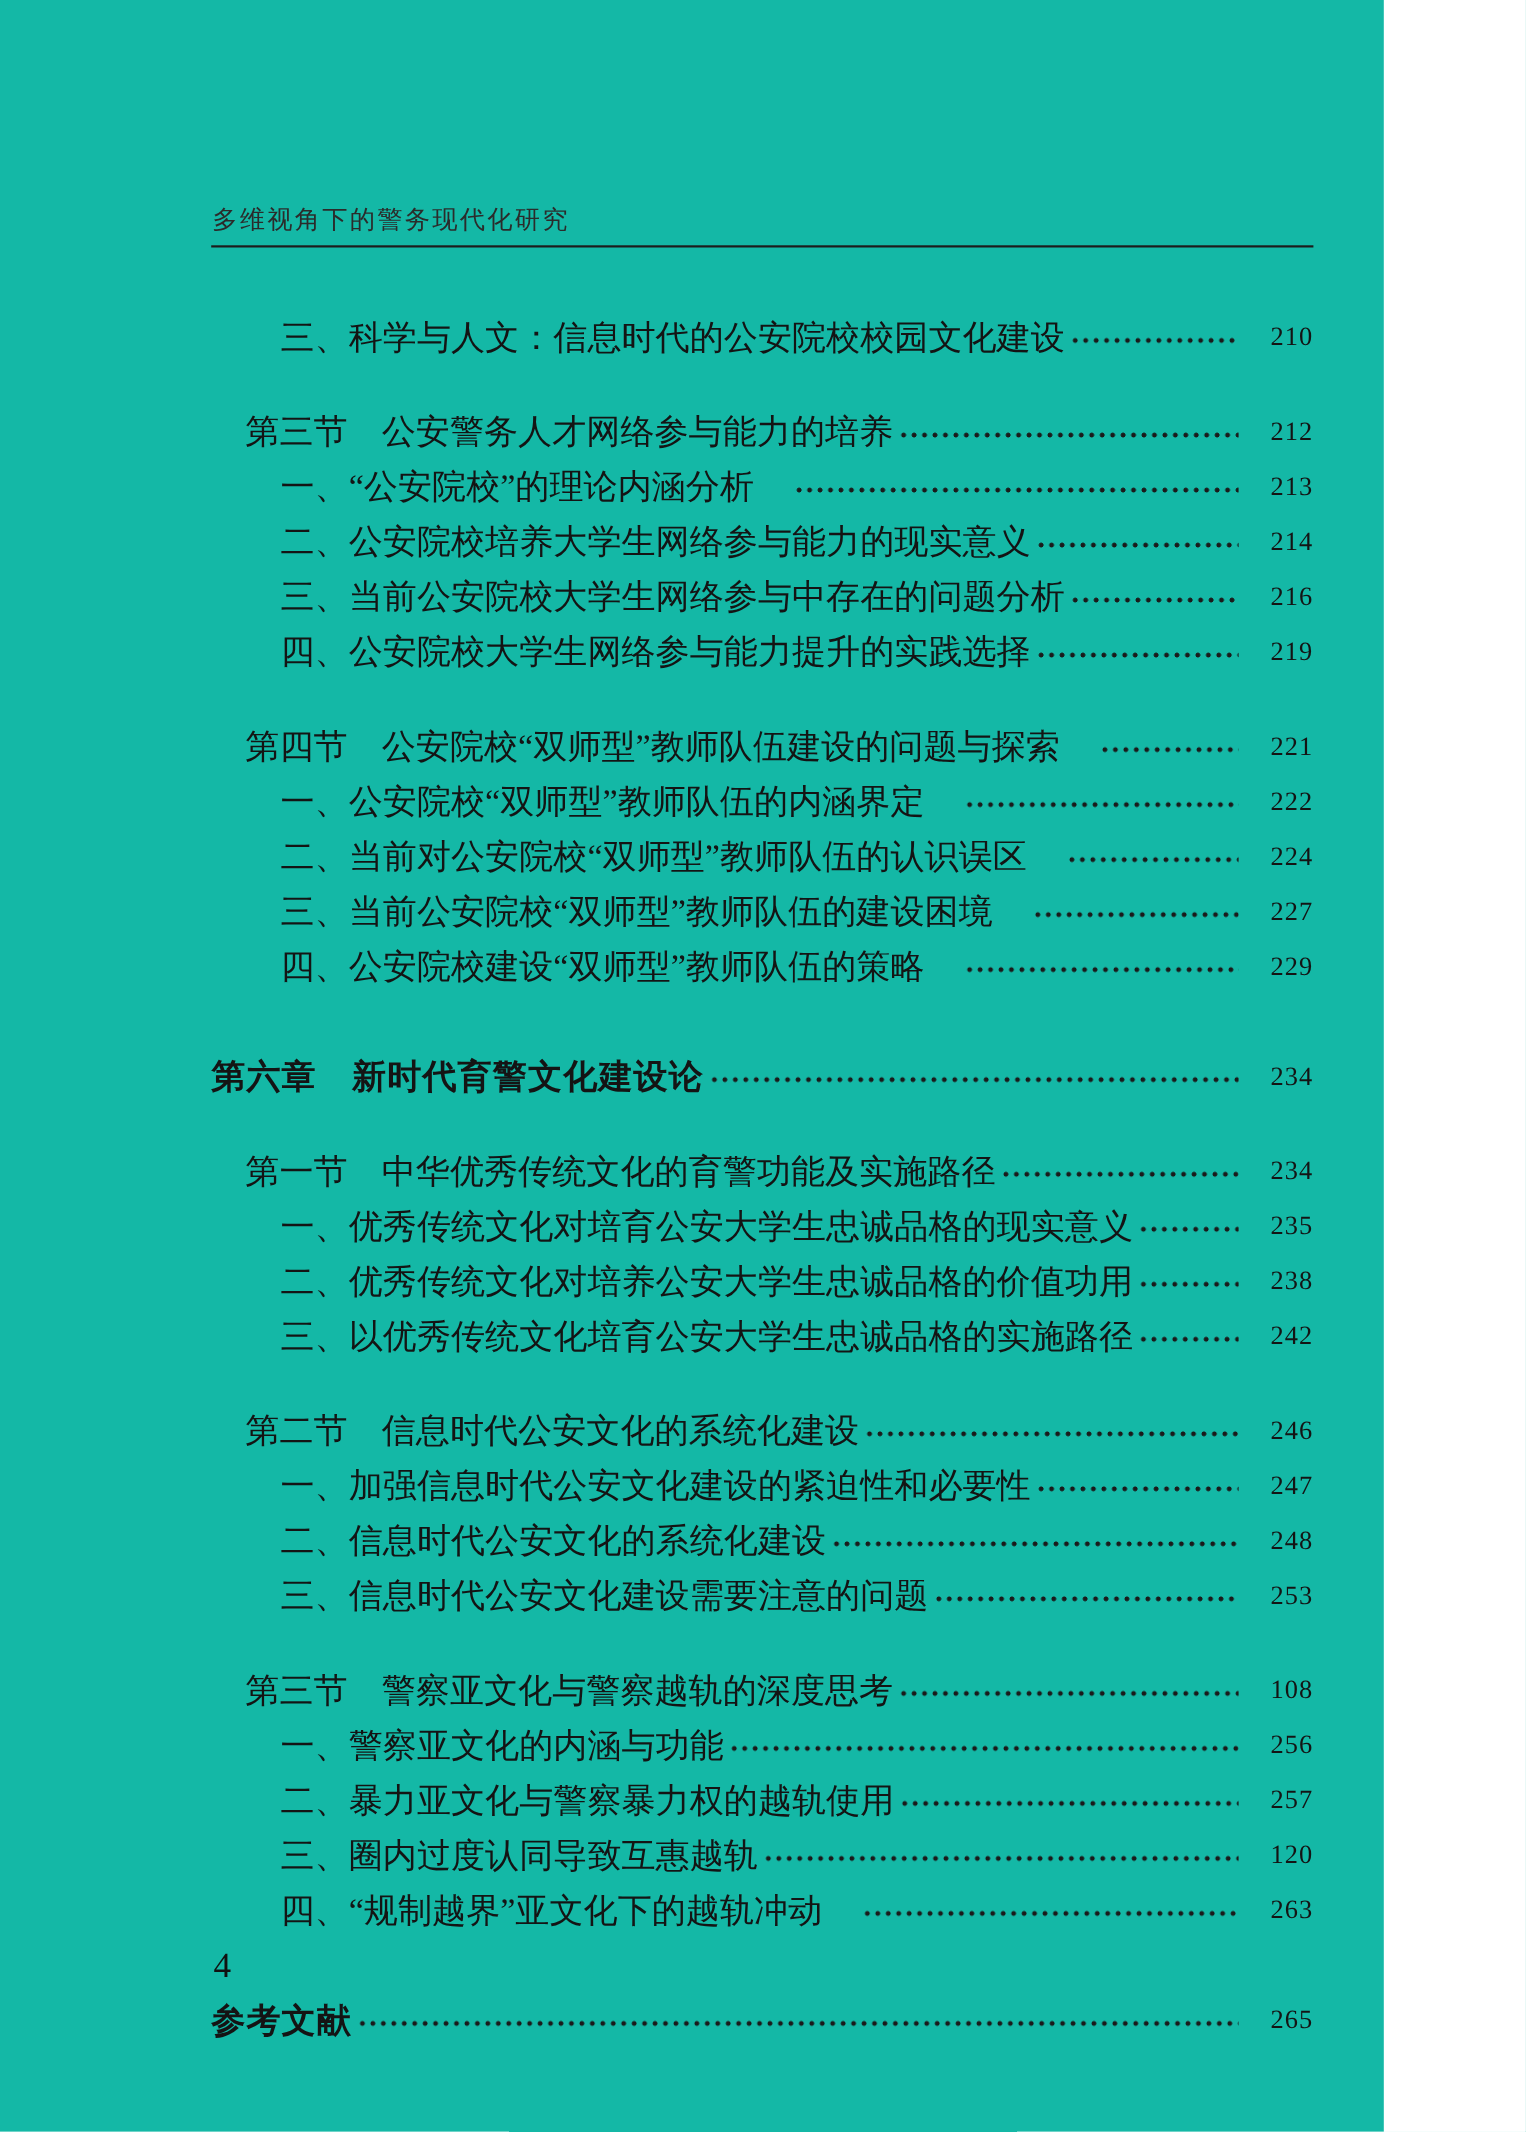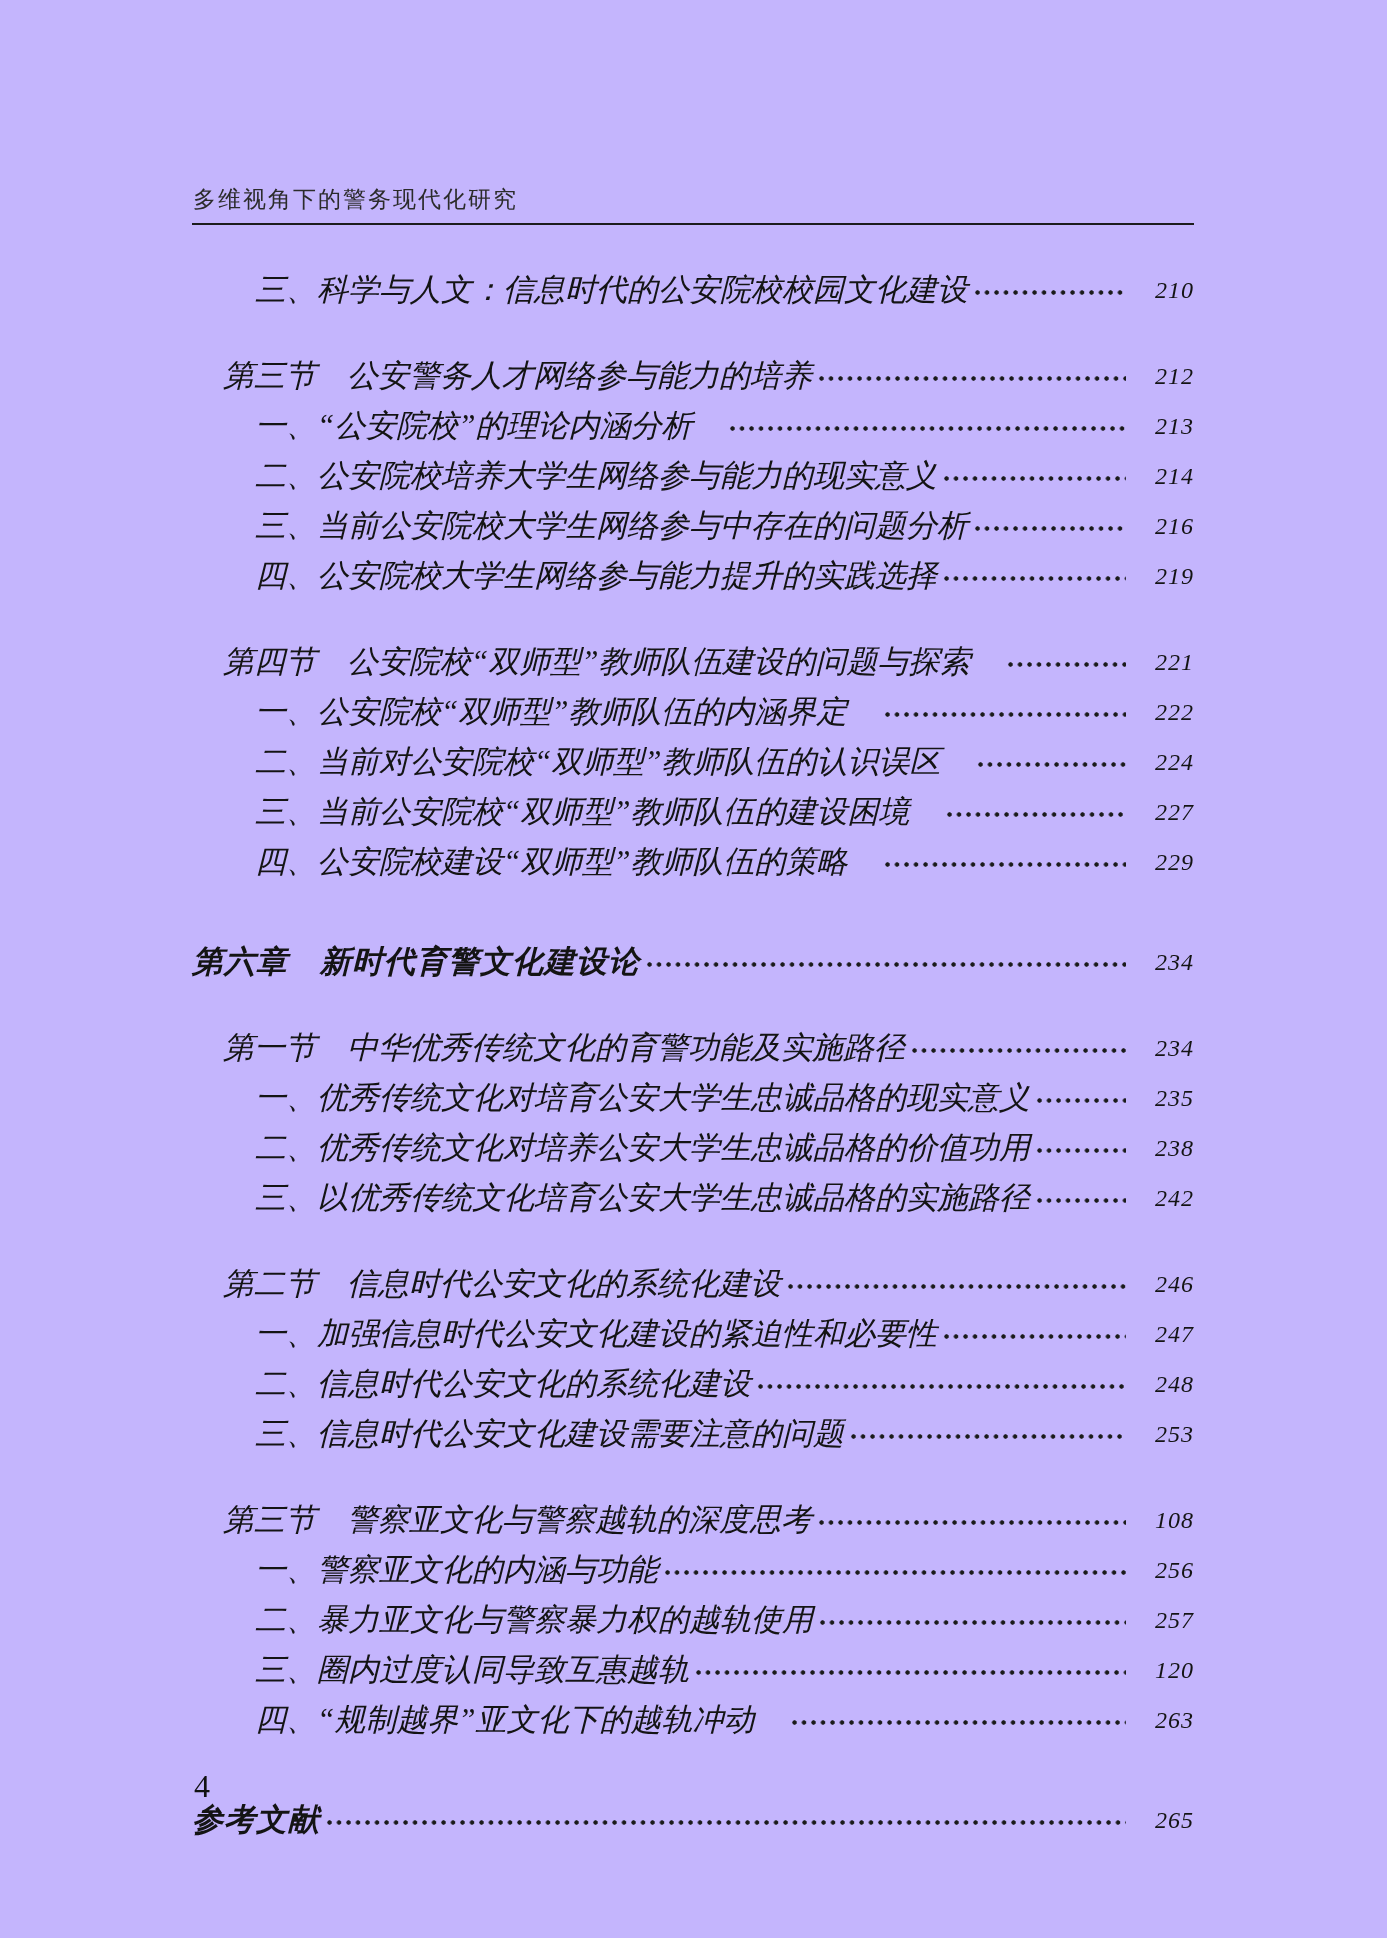--- a/index.html
+++ b/index.html
@@ -2,23 +2,23 @@
 <html><head>
 <meta charset="utf-8">
 <style>
   html, body {
     margin: 0;
     padding: 0;
     background: #ffffff;
   }
   .page {
     position: relative;
-    width: 1387px;
+    width: 1258px;
     height: 1938px;
-    background: #c4b5fd;
+    background: #14b8a6;
     color: #141414;
     font-family: "Liberation Serif", serif;
     overflow: hidden;
   }
   .running-head {
     position: absolute;
     left: 193px;
     top: 184px;
     font-family: "Liberation Sans", sans-serif;
     font-size: 23px;
@@ -30,23 +30,22 @@
     position: absolute;
     left: 192px;
     top: 223px;
     width: 1002px;
     height: 2px;
     background: #1c1c1c;
   }
   .toc {
     position: absolute;
     left: 192px;
-    top: 265px;
+    top: 282px;
     width: 1002px;
-    font-style: italic;
   }
   .toc-entry {
     display: flex;
     align-items: center;
     height: 50px;
     font-size: 31px;
     line-height: 50px;
   }
   .toc-entry[data-level="section"] { padding-left: 31px; margin-top: 36px; }
   .toc-entry[data-level="item"]    { padding-left: 63px; }

